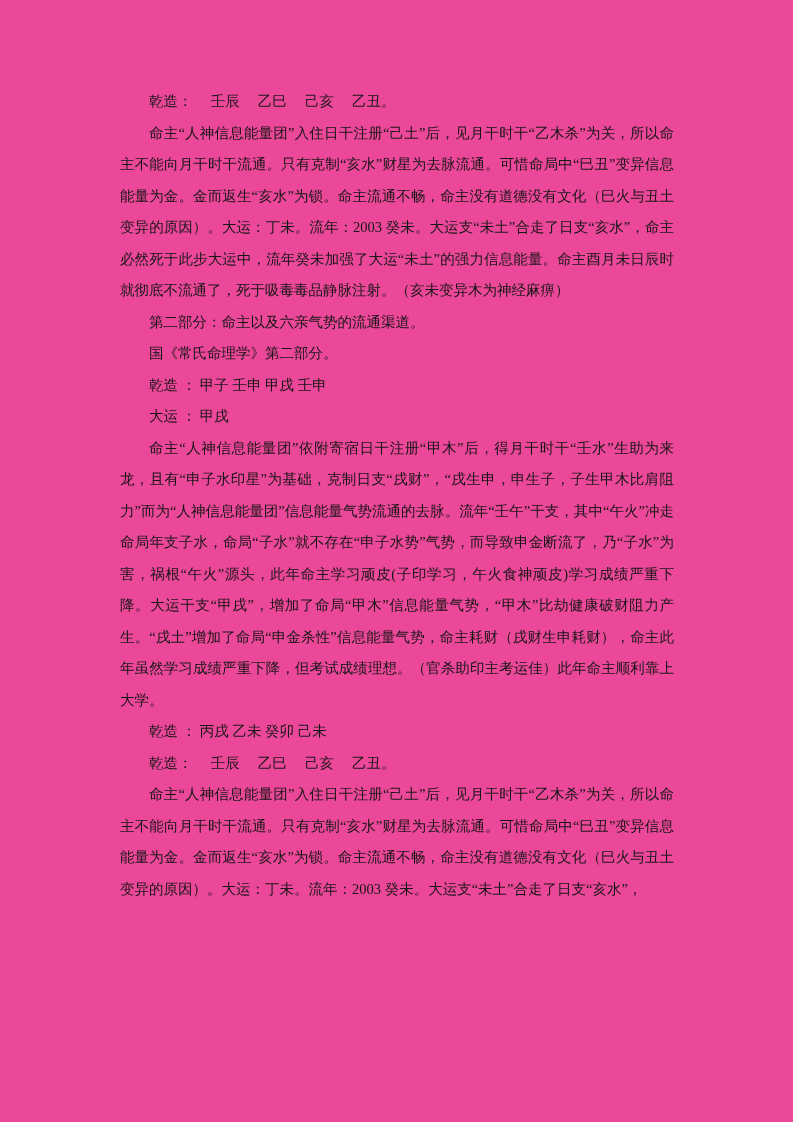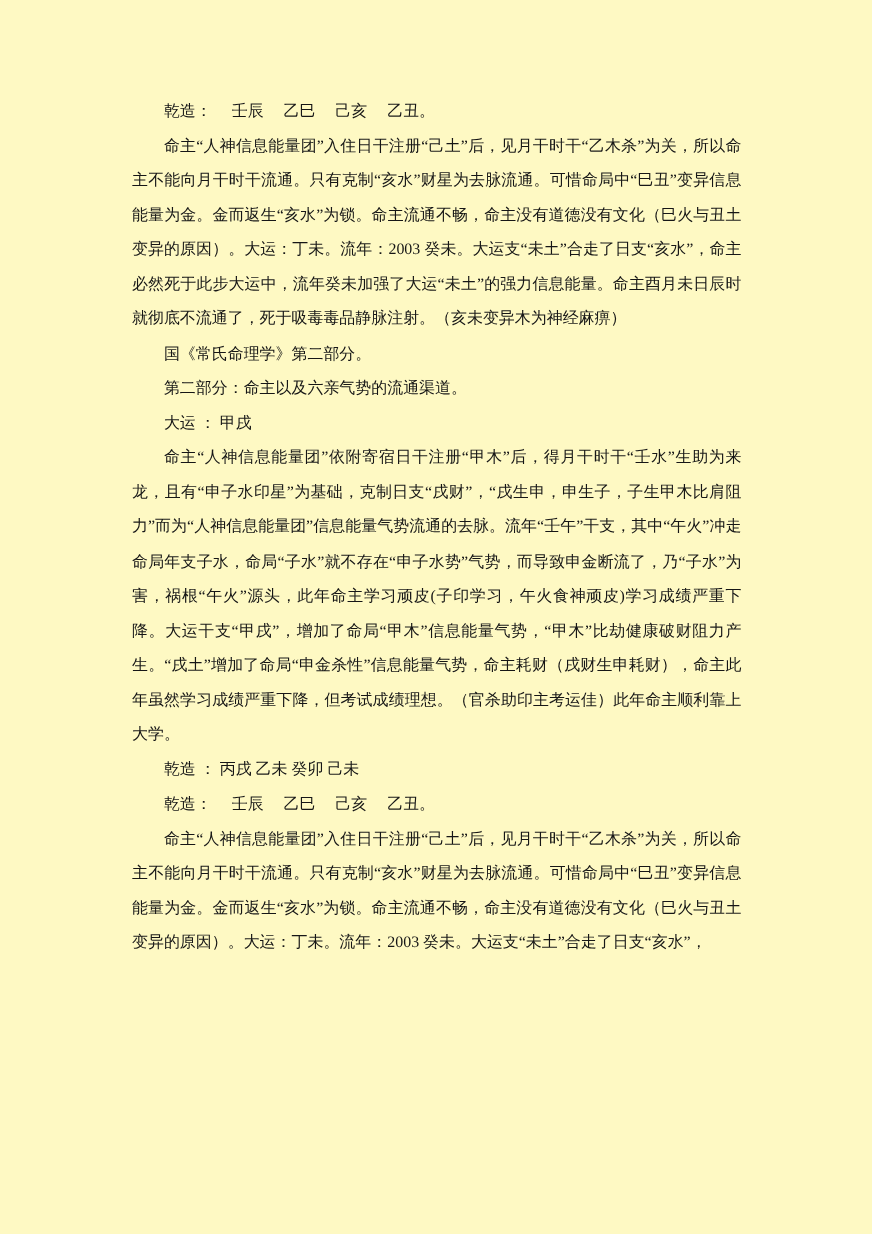--- a/index.html
+++ b/index.html
@@ -4,21 +4,21 @@
 <style>
   html, body {
     margin: 0;
     padding: 0;
     background: #ffffff;
   }
   .page {
     position: relative;
     width: 793px;
     height: 1122px;
-    background: #fef9c3;
+    background: #ec4899;
     overflow: hidden;
     font-family: "Liberation Serif", "DejaVu Serif", serif;
   }
   .text-block {
     position: absolute;
     left: 120px;
     top: 86px;
     width: 554px;
     color: #161616;
     font-size: 14.5px;
@@ -33,21 +33,22 @@
     word-break: break-all;
   }
 </style>
 </head>
 <body>
 
 <div class="page">
   <div class="text-block">
     <p>乾造：　 壬辰　 乙巳　 己亥　 乙丑。</p>
     <p>命主“人神信息能量团”入住日干注册“己土”后，见月干时干“乙木杀”为关，所以命主不能向月干时干流通。只有克制“亥水”财星为去脉流通。可惜命局中“巳丑”变异信息能量为金。金而返生“亥水”为锁。命主流通不畅，命主没有道德没有文化（巳火与丑土变异的原因）。大运：丁未。流年：2003 癸未。大运支“未土”合走了日支“亥水”，命主必然死于此步大运中，流年癸未加强了大运“未土”的强力信息能量。命主酉月未日辰时就彻底不流通了，死于吸毒毒品静脉注射。（亥未变异木为神经麻痹）</p>
+    <p>第二部分：命主以及六亲气势的流通渠道。</p>
     <p>国《常氏命理学》第二部分。</p>
-    <p>第二部分：命主以及六亲气势的流通渠道。</p>
+    <p>乾造 ： 甲子 壬申 甲戌 壬申</p>
     <p>大运 ： 甲戌</p>
     <p>命主“人神信息能量团”依附寄宿日干注册“甲木”后，得月干时干“壬水”生助为来龙，且有“申子水印星”为基础，克制日支“戌财”，“戌生申，申生子，子生甲木比肩阻力”而为“人神信息能量团”信息能量气势流通的去脉。流年“壬午”干支，其中“午火”冲走命局年支子水，命局“子水”就不存在“申子水势”气势，而导致申金断流了，乃“子水”为害，祸根“午火”源头，此年命主学习顽皮(子印学习，午火食神顽皮)学习成绩严重下降。大运干支“甲戌”，增加了命局“甲木”信息能量气势，“甲木”比劫健康破财阻力产生。“戌土”增加了命局“申金杀性”信息能量气势，命主耗财（戌财生申耗财），命主此年虽然学习成绩严重下降，但考试成绩理想。（官杀助印主考运佳）此年命主顺利靠上大学。</p>
     <p>乾造 ： 丙戌 乙未 癸卯 己未</p>
     <p>乾造：　 壬辰　 乙巳　 己亥　 乙丑。</p>
     <p>命主“人神信息能量团”入住日干注册“己土”后，见月干时干“乙木杀”为关，所以命主不能向月干时干流通。只有克制“亥水”财星为去脉流通。可惜命局中“巳丑”变异信息能量为金。金而返生“亥水”为锁。命主流通不畅，命主没有道德没有文化（巳火与丑土变异的原因）。大运：丁未。流年：2003 癸未。大运支“未土”合走了日支“亥水”，</p>
   </div>
 </div>
 
 </body></html>

